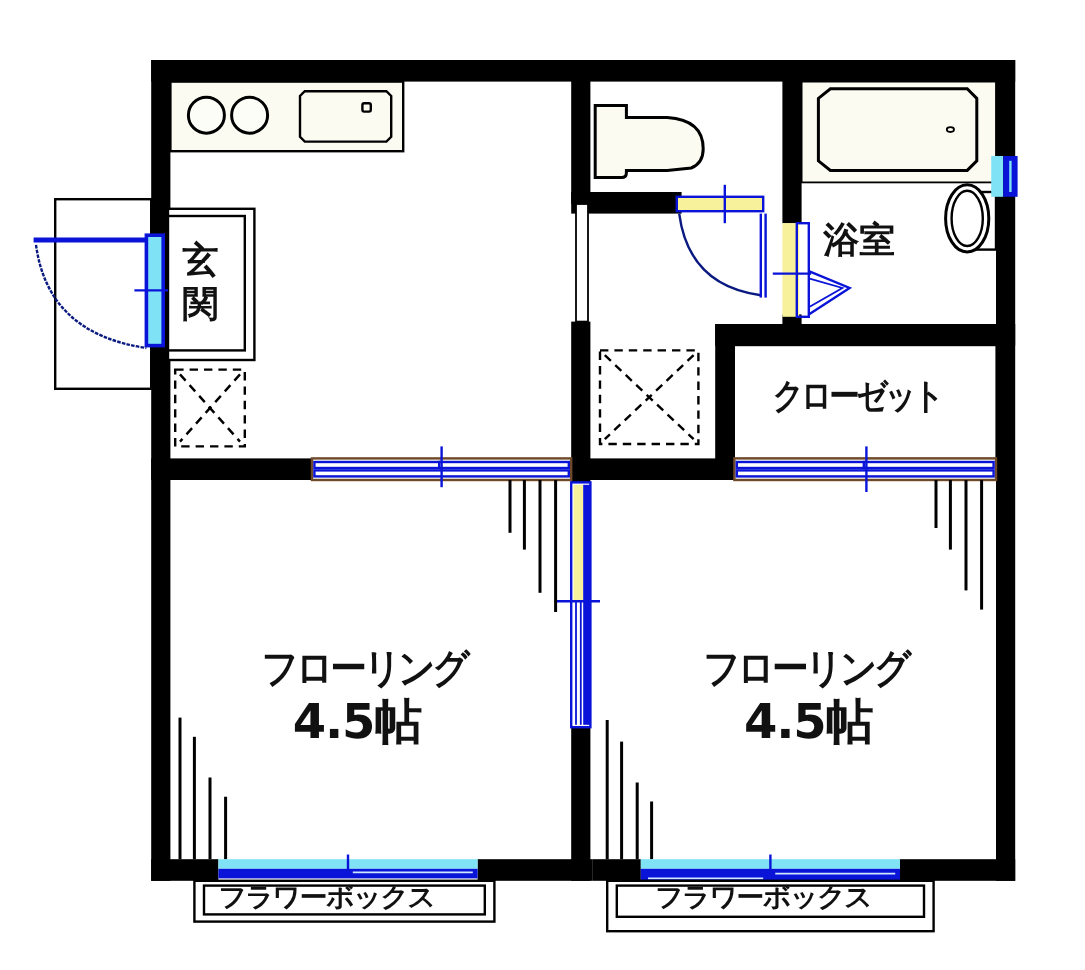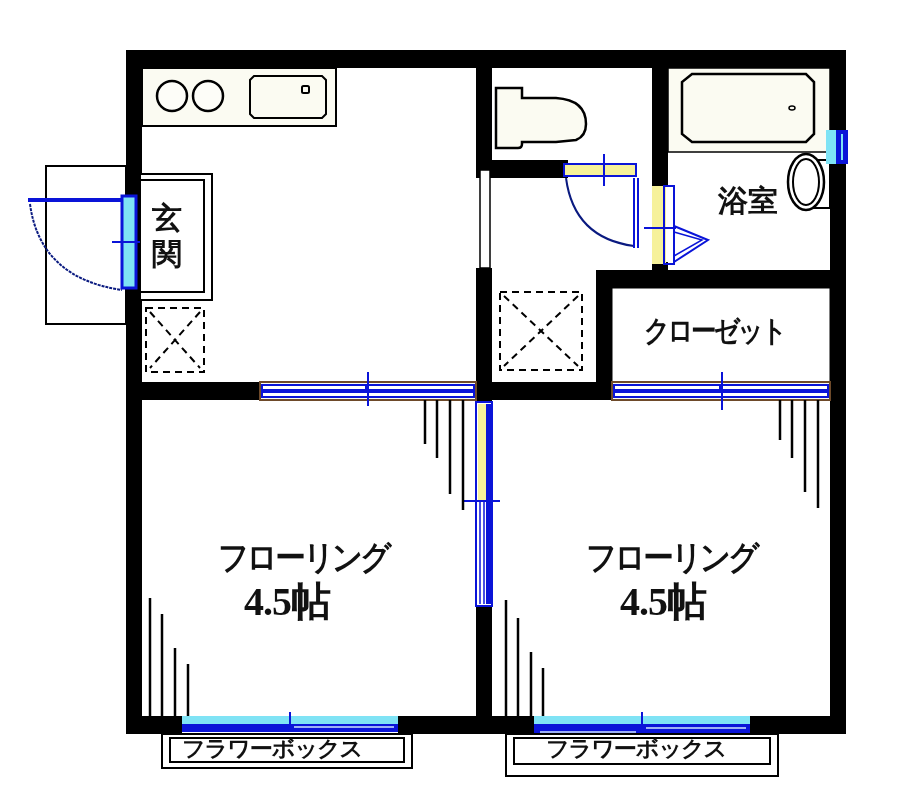--- a/index.html
+++ b/index.html
@@ -1,21 +1,21 @@
 <!DOCTYPE html>
 <html><head>
 <meta charset="utf-8">
 <style>
   html,body{margin:0;padding:0;background:#ffffff;}
   body{width:904px;height:808px;position:relative;overflow:hidden;font-family:"DejaVu Sans","Liberation Sans",sans-serif;}
   #plan{position:absolute;left:0;top:0;}
   .lbl{position:absolute;font-family:"DejaVu Sans","Liberation Sans",sans-serif;font-weight:bold;color:#111;white-space:nowrap;line-height:1;}
   .room-name{font-size:34px;letter-spacing:-3px;transform:scaleX(0.9);transform-origin:left top;}
-  .room-size{font-size:40px;letter-spacing:-1px;font-family:Liberation Serif, serif;}
-  .small{font-size:30px;margin-left:32px;}
+  .room-size{font-size:40px;letter-spacing:-1px;}
+  .small{font-size:30px;}
   .closet{font-size:30px;letter-spacing:-3px;transform:scaleX(0.85);transform-origin:left top;}
   .entr{font-size:30px;line-height:36px;width:34px;text-align:center;}
   .fb{font-size:22px;letter-spacing:-1px;transform:scaleX(1.05);transform-origin:left top;}
 </style>
 </head>
 <body>
 
 <svg id="plan" width="904" height="808" viewBox="0 0 904 808" xmlns="http://www.w3.org/2000/svg">
 
   <g fill="#000">

